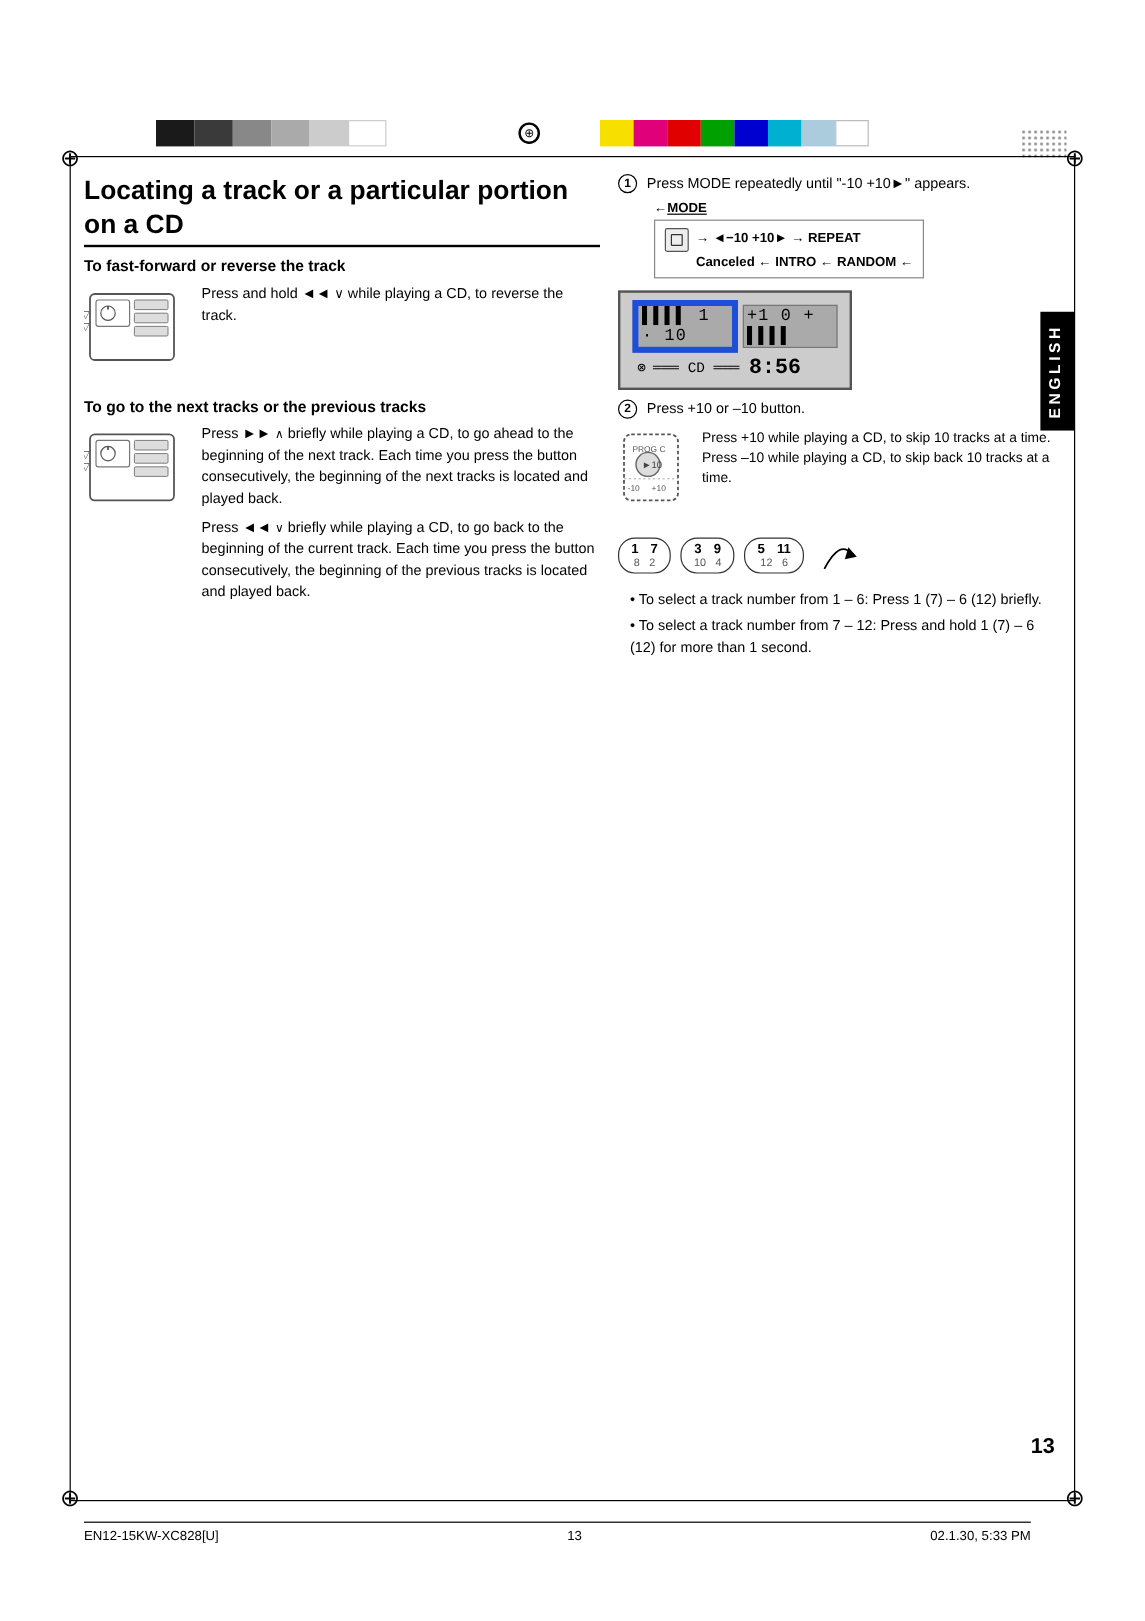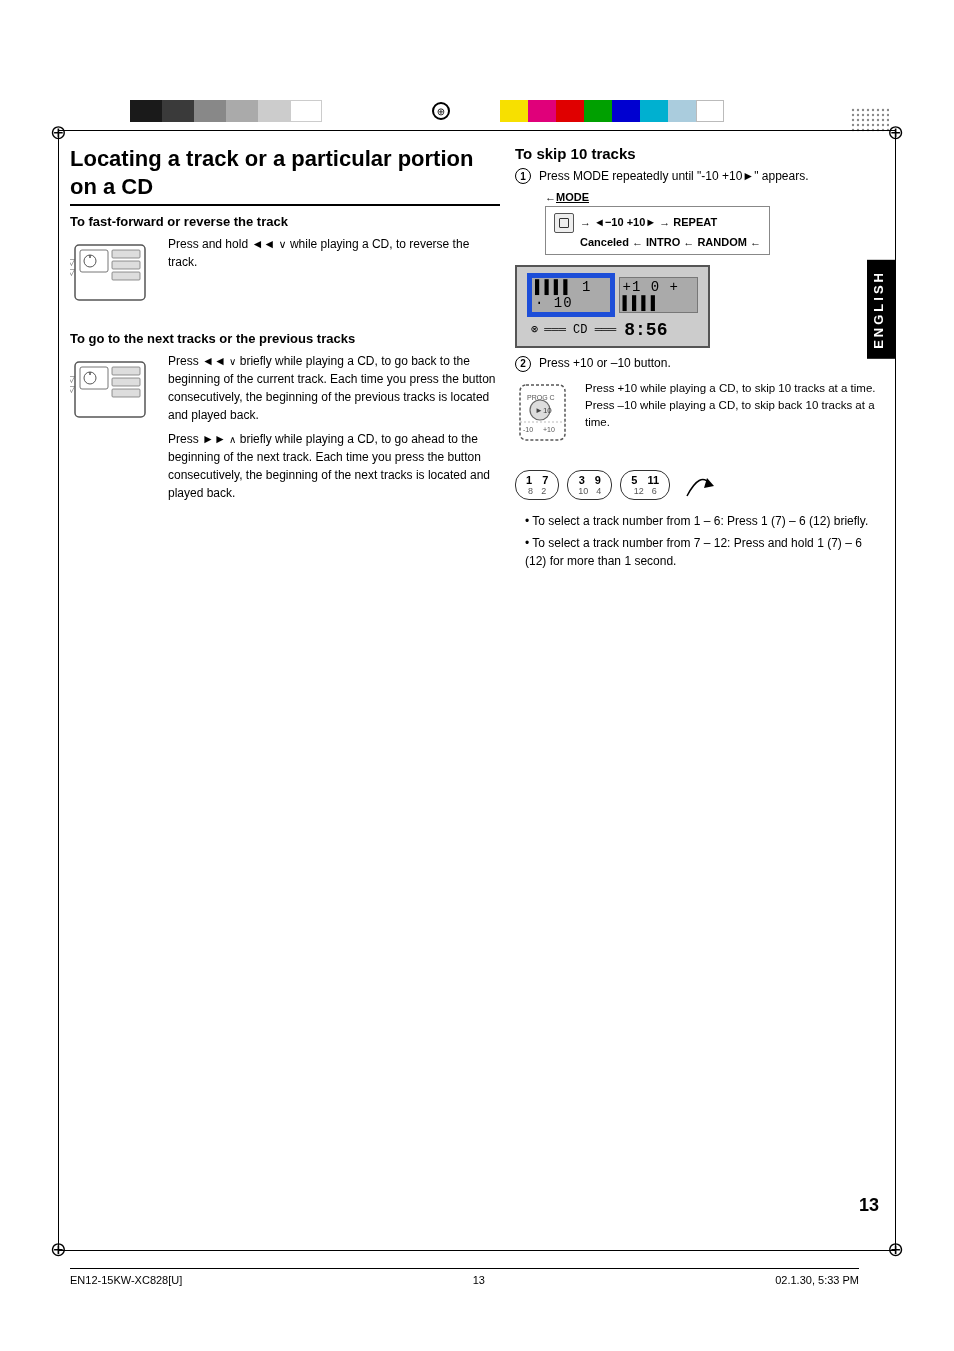--- a/index.html
+++ b/index.html
@@ -277,32 +277,31 @@
             <circle cx="20" cy="26" r="6" fill="none" stroke="#555" stroke-width="1"></circle>
             <line x1="20" y1="20" x2="20" y2="23" stroke="#555" stroke-width="1.5"></line>
             <rect x="42" y="15" width="28" height="8" rx="1" fill="#ddd" stroke="#777" stroke-width="0.8"></rect>
             <rect x="42" y="26" width="28" height="8" rx="1" fill="#ddd" stroke="#777" stroke-width="0.8"></rect>
             <rect x="42" y="37" width="28" height="8" rx="1" fill="#ddd" stroke="#777" stroke-width="0.8"></rect>
             <text x="-2" y="40" font-size="9" fill="#555">▽</text>
             <text x="-2" y="30" font-size="9" fill="#555">▽</text>
           </svg>
         </div>
         <div class="text-block">
+          <p>Press ►► <span style="font-size:10px;">∧</span> briefly while playing a CD, to go ahead to the beginning of the next track. Each time you press the button consecutively, the beginning of the next tracks is located and played back.</p>
           <p>Press ◄◄ <span style="font-size:10px;">∨</span> briefly while playing a CD, to go back to the beginning of the current track. Each time you press the button consecutively, the beginning of the previous tracks is located and played back.</p>
-          <p>Press ►► <span style="font-size:10px;">∧</span> briefly while playing a CD, to go ahead to the beginning of the next track. Each time you press the button consecutively, the beginning of the next tracks is located and played back.</p>
         </div>
       </div>
     </div>
 
   </div>
 
   <div class="right-col">
 
     <div style="margin-bottom:16px;">
-      <div class="skip-title">To skip 10 tracks</div>
 
       <div class="step-block">
         <div class="step-num">1</div>
         <span style="font-size:12px;line-height:1.4;">
           <span>Press MODE repeatedly until "-10  +10►" appears.</span>
         </span>
       </div>
 
       <div class="mode-diagram-outer">
         <div style="font-size:11px;font-weight:bold;margin-bottom:3px;">←<span style="font-weight:bold;text-decoration:underline;">MODE</span></div>

